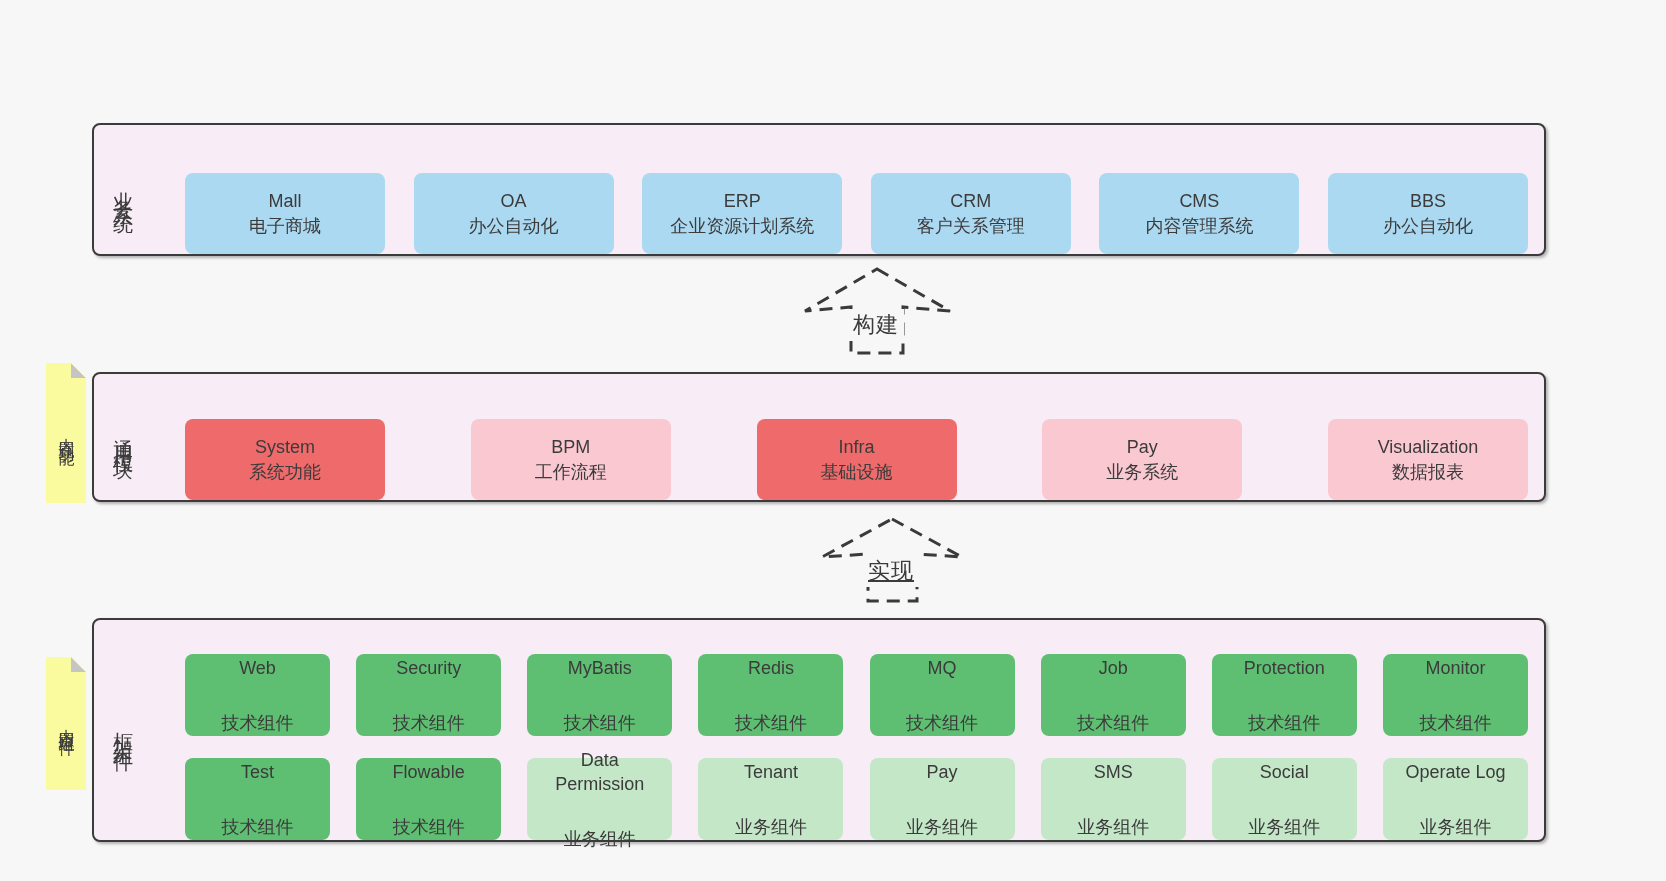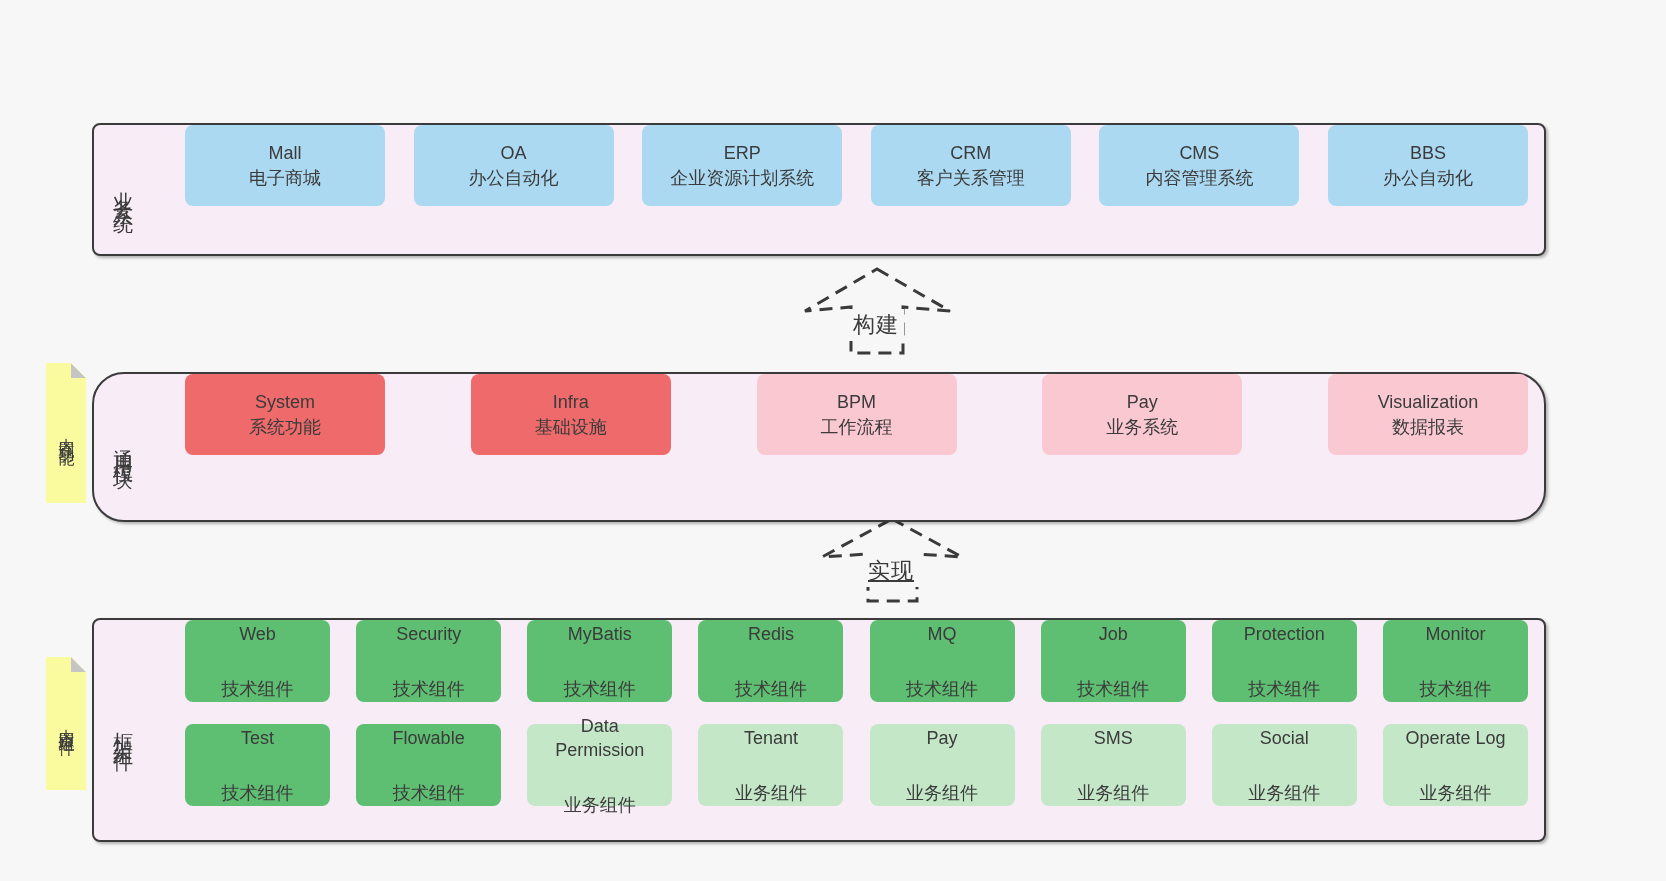--- a/index.html
+++ b/index.html
@@ -13,30 +13,30 @@
   
   .panel {
     position:absolute; left:92px; width:1454px;
     background:var(--panel-bg);
     border:2px solid var(--panel-border);
     border-radius:8px;
     box-shadow:2px 2px 3px rgba(0,0,0,0.28);
     display:flex; z-index:2;
   }
   .panel-business   { top:123px; height:133px; }
-  .panel-modules    { top:372px; height:150px;border-radius:32px; }
+  .panel-modules    { top:372px; height:130px; }
   .panel-components { top:618px; height:224px; }
 
   .side-col { width:60px; display:flex; align-items:center; justify-content:center; flex:0 0 auto; }
   .side-label {
     writing-mode:vertical-rl; text-orientation:upright;
     font-size:20px; letter-spacing:7px; color:var(--text);
   }
   .rows {
-    flex:1; display:flex; flex-direction:column; justify-content:flex-start;
+    flex:1; display:flex; flex-direction:column; justify-content:flex-end;
     gap:22px; padding-right:16px;padding-left:31px;
   }
   .row { display:flex; justify-content:space-between; }
 
   .box {
     display:flex; flex-direction:column; align-items:center; justify-content:center;
     text-align:center; border-radius:8px; line-height:25px; font-size:18px;
     padding:2px 8px;
   }
   .cols6 .box { width:200px; height:81px; }
@@ -150,27 +150,27 @@
   <div class="panel panel-modules">
     <div class="side-col">
       <span class="side-label">通用模块</span>
     </div>
     <div class="rows">
         <div class="row cols6">
           <div class="box tone-red">
             <div>System</div>
             <div>系统功能</div>
           </div>
+          <div class="box tone-pink">
+            <div>BPM</div>
+            <div>工作流程</div>
+          </div>
           <div class="box tone-red">
             <div>Infra</div>
             <div>基础设施</div>
-          </div>
-          <div class="box tone-pink">
-            <div>BPM</div>
-            <div>工作流程</div>
           </div>
           <div class="box tone-pink">
             <div>Pay</div>
             <div>业务系统</div>
           </div>
           <div class="box tone-pink">
             <div>Visualization</div>
             <div>数据报表</div>
           </div>
         </div>

